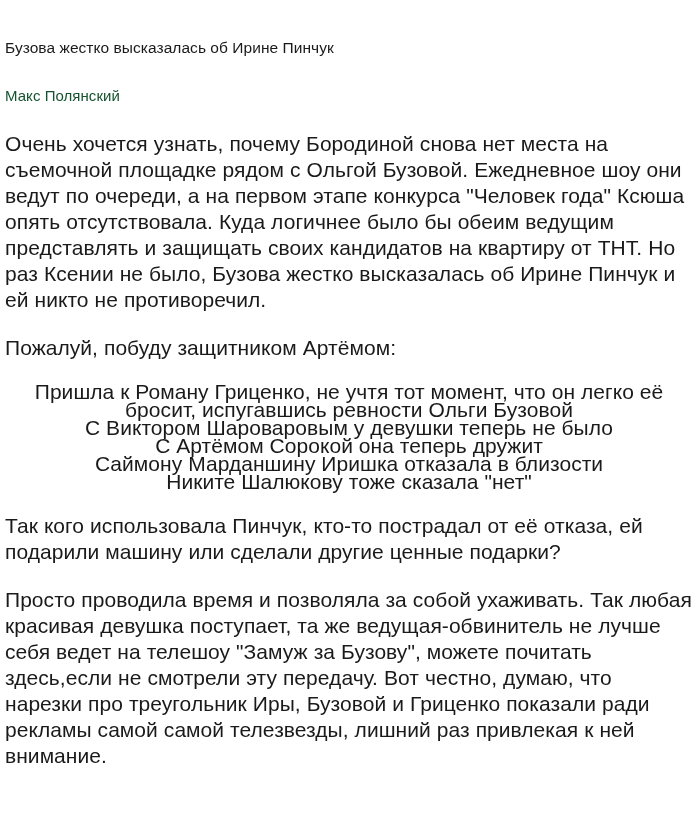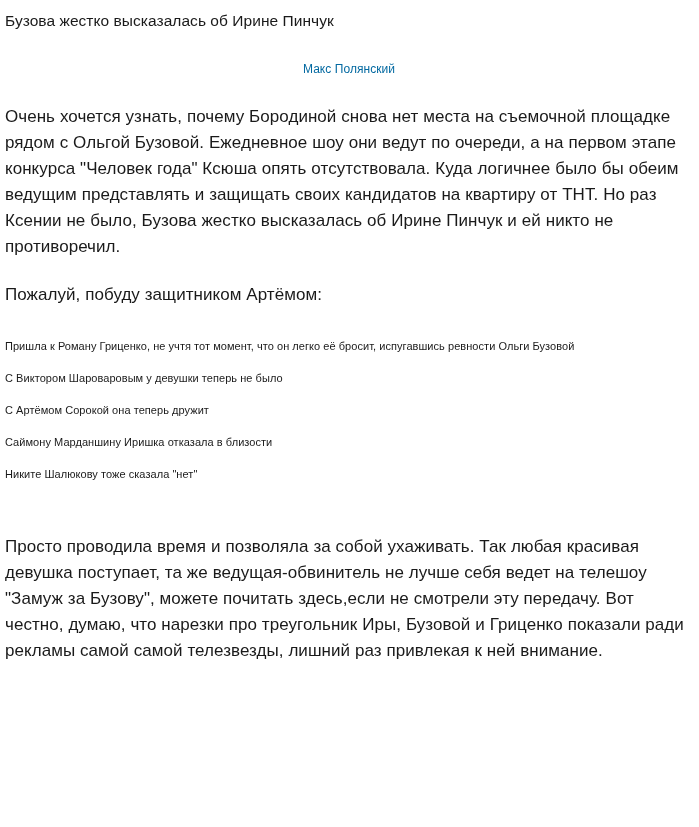--- a/index.html
+++ b/index.html
@@ -15,69 +15,70 @@
     color: #1a1a1a;
     overflow: hidden;
   }
   .page {
     width: 699px;
     height: 731px;
     background: #ffffff;
     box-sizing: border-box;
     padding: 8px 6px 0 5px;
     position: relative;
+    margin-top: 27px;
   }
   .article-title {
     font-size: 15.5px;
     line-height: 26px;
     color: #1a1a1a;
     font-weight: normal;
     margin: 0;
     padding: 0;
     letter-spacing: 0.05px;
     white-space: nowrap;
   }
   .spacer-title {
     height: 22px;
   }
   .byline {
-    font-size: 12px;
+    font-size: 15px;
     line-height: 26px;
-    color: #0369a1;
+    color: #14532d;
     margin: 0;
     letter-spacing: 0.05px;
-    text-align: center;
   }
   .spacer-byline {
     height: 22px;
   }
   .para {
-    font-size: 17px;
+    font-size: 21px;
     line-height: 26px;
     color: #1a1a1a;
     margin: 0;
     letter-spacing: 0.05px;
     text-align: left;
     word-spacing: 0.1px;
   }
   .para-gap {
     height: 22px;
   }
   .list-block {
     font-size: 15.5px;
     line-height: 26px;
     color: #1a1a1a;
     margin: 0;
     letter-spacing: 0.05px;
   }
   .list-line {
-    font-size: 11px;
-    line-height: 32px;
+    font-size: 21px;
+    line-height: 18px;
     display: block;
     white-space: normal;
+    text-align: center;
   }
 </style>
 </head>
 <body>
 
 <div class="page">
 
   <h1 class="article-title">Бузова жестко высказалась об Ирине Пинчук</h1>
 
   <div class="spacer-title"></div>
@@ -98,18 +99,19 @@
   <div class="list-block">
     <span class="list-line">Пришла к Роману Гриценко, не учтя тот момент, что он легко её бросит, испугавшись ревности Ольги Бузовой</span>
     <span class="list-line">С Виктором Шароваровым у девушки теперь не было</span>
     <span class="list-line">С Артёмом Сорокой она теперь дружит</span>
     <span class="list-line">Саймону Марданшину Иришка отказала в близости</span>
     <span class="list-line">Никите Шалюкову тоже сказала "нет"</span>
   </div>
 
   <div class="para-gap"></div>
 
+  <p class="para">Так кого использовала Пинчук, кто-то пострадал от её отказа, ей подарили машину или сделали другие ценные подарки?</p>
 
   <div class="para-gap"></div>
 
   <p class="para">Просто проводила время и позволяла за собой ухаживать. Так любая красивая девушка поступает, та же ведущая-обвинитель не лучше себя ведет на телешоу "Замуж за Бузову", можете почитать здесь,если не смотрели эту передачу. Вот честно, думаю, что нарезки про треугольник Иры, Бузовой и Гриценко показали ради рекламы самой самой телезвезды, лишний раз привлекая к ней внимание.</p>
 
 </div>
 
 </body></html>

